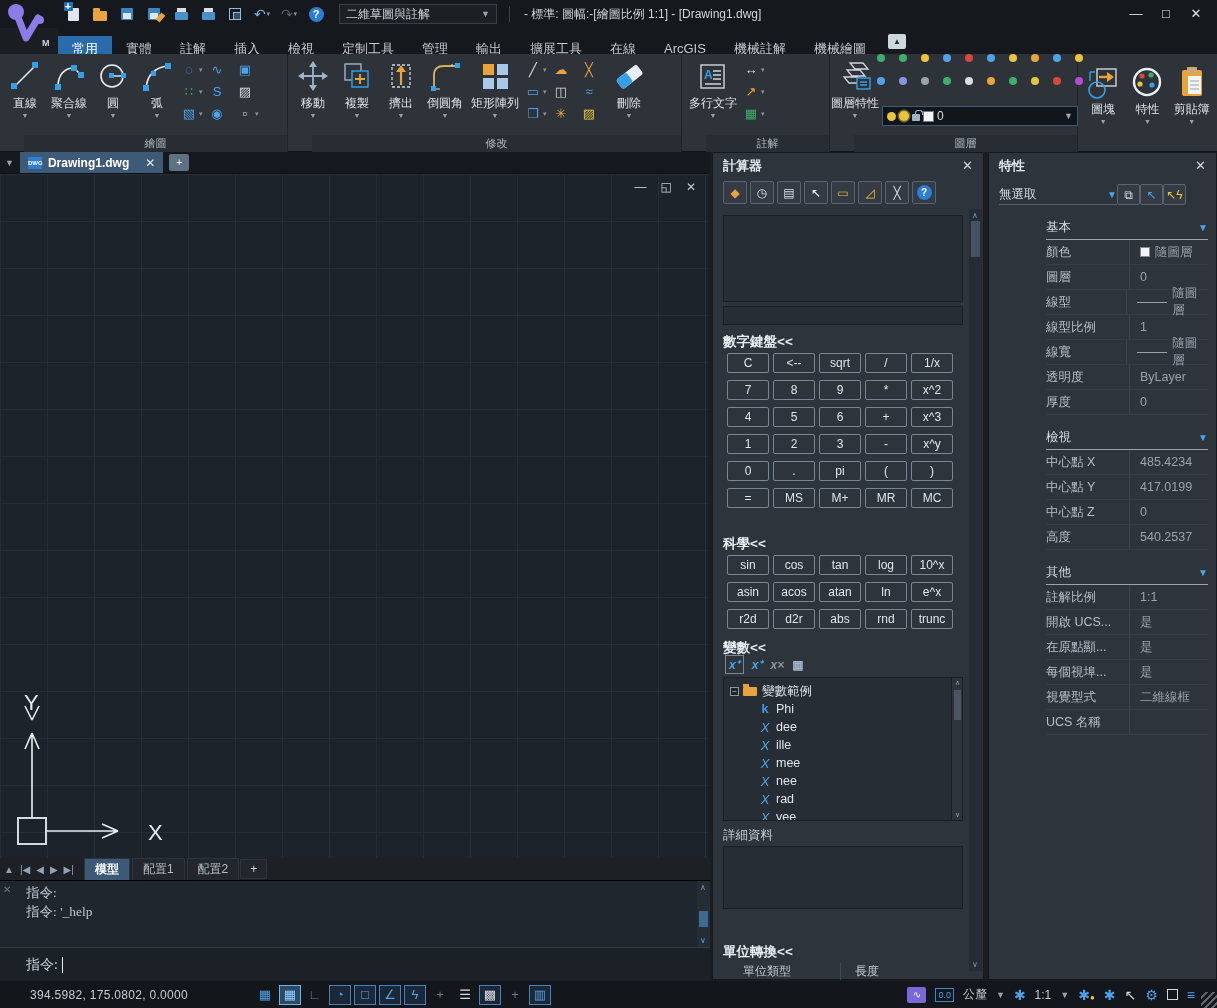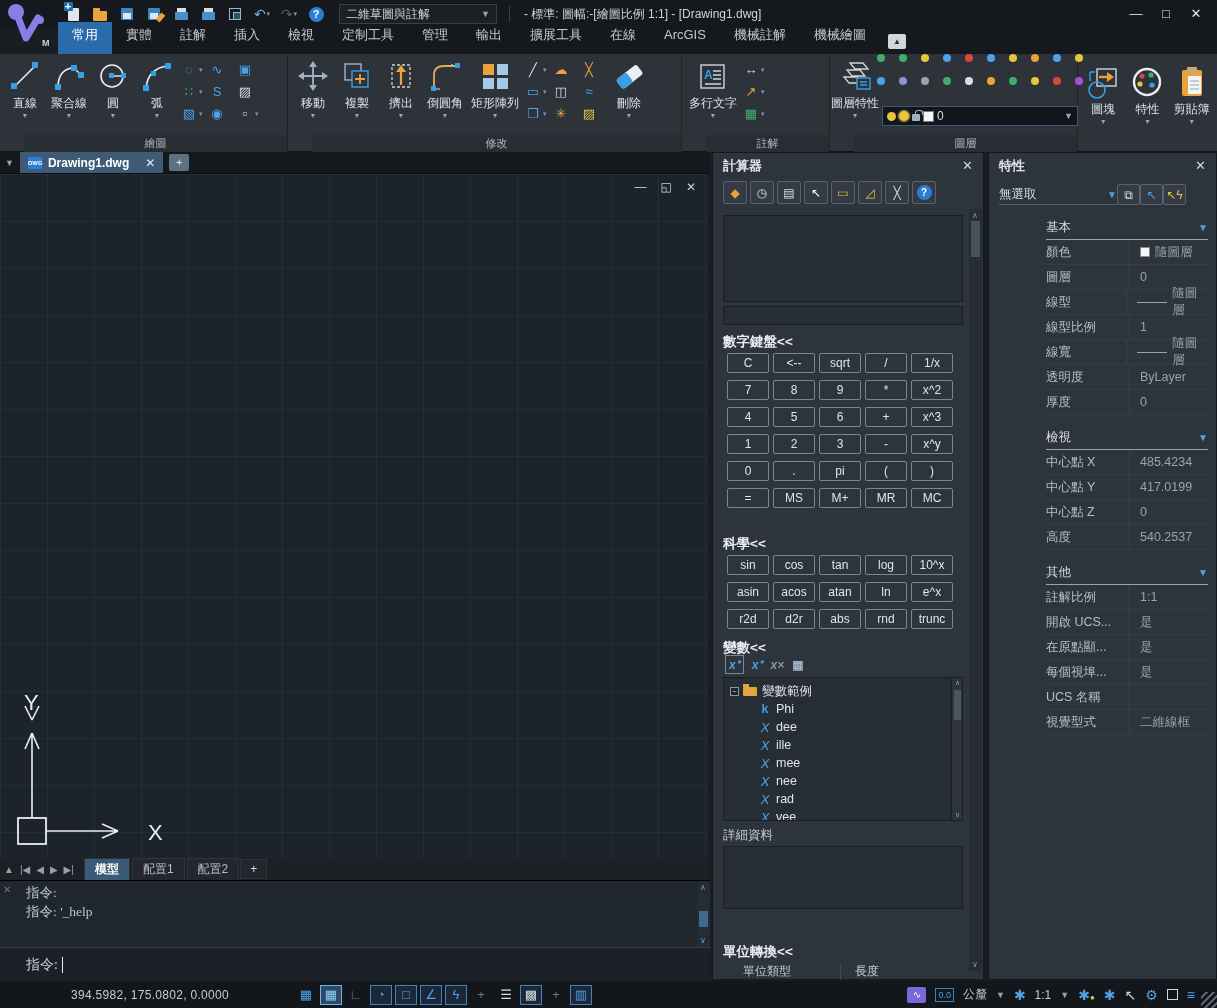--- a/index.html
+++ b/index.html
@@ -27,21 +27,21 @@
   .mi-help{width:15px;height:15px;border-radius:50%;background:#2a7fd4;color:#fff;font-size:11px;font-weight:bold;text-align:center;line-height:15px;}
   .dd-sm{font-size:7px;color:#8b95a0;margin-left:1px;}
   #ws-select{margin-left:14px;width:158px;height:20px;background:#1c2025;border:1px solid #3a4048;display:flex;align-items:center;font-size:12px;color:#cfd5db;padding:0 6px;}
   #ws-select .lbl{flex:1;white-space:nowrap;overflow:hidden;}
   #title-sep{width:1px;height:16px;background:#3a4048;margin-left:12px;}
   #win-title{margin-left:14px;font-size:12px;color:#cfd5da;white-space:nowrap;}
   #win-ctrls{position:absolute;right:6px;top:0;display:flex;height:28px;}
   .wc{width:30px;text-align:center;line-height:28px;font-size:13px;color:#dfe5ea;}
   
   #tabrow{position:absolute;left:58px;top:28px;right:0;height:26px;background:#15181d;display:flex;align-items:flex-end;}
-  .rtab{padding:0 14px;height:32px;line-height:26px;font-size:13px;color:#c3cad1;}
+  .rtab{padding:0 14px;height:18px;line-height:26px;font-size:13px;color:#c3cad1;}
   .rtab.active{background:#2a6cab;color:#fff;}
   #tab-collapse{width:18px;height:15px;background:#cfd6dc;border-radius:2px;margin:0 0 5px 8px;font-size:8px;color:#2a2f35;text-align:center;line-height:15px;}
   
   #ribbon{position:absolute;left:0;top:54px;width:100%;height:98px;background:#2e333a;display:flex;border-bottom:1px solid #111418;}
   .panel{position:relative;height:98px;border-right:1px solid #202429;display:flex;flex-direction:column;}
   .panel-body{flex:1;display:flex;align-items:flex-start;padding:3px 4px 0 4px;gap:2px;}
   .panel-label{height:17px;background:#282d34;color:#aeb6bf;font-size:11px;text-align:center;line-height:16px;margin-left:24px;}
   .bigbtn{display:flex;flex-direction:column;align-items:center;padding:1px 3px;min-width:42px;}
   .bigbtn svg{width:36px;height:36px;}
   .bigbtn .blabel{font-size:12px;color:#dbe2e8;white-space:nowrap;margin-top:1px;}
@@ -84,21 +84,21 @@
   #cmdhist{position:absolute;left:0;top:880px;width:710px;height:67px;background:#20262d;border-top:1px solid #000;font-size:13.5px;color:#b9c5cf;}
   #cmdhist .lines{padding:2px 0 0 26px;line-height:19px;font-family:"Liberation Serif",serif;}
   #cmd-close{position:absolute;left:3px;top:3px;color:#6d7883;font-size:10px;}
   #cmd-scroll{position:absolute;right:0;top:0;width:13px;height:100%;background:#262c33;font-size:8px;color:#7e98ad;text-align:center;}
   #cmd-scroll .thumb{position:absolute;left:2px;bottom:20px;width:9px;height:16px;background:#3f6a8f;}
   #cmd-scroll .up{position:absolute;top:2px;left:3px;} #cmd-scroll .dn{position:absolute;bottom:2px;left:3px;color:#4da3e8;}
   #cmdline{position:absolute;left:0;top:947px;width:710px;height:34px;background:#1b2127;border-top:1px solid #343c44;display:flex;align-items:center;font-size:14px;color:#c5d0da;font-family:"Liberation Serif",serif;}
   #cmdline .prompt{margin-left:26px;}
   #caret{display:inline-block;width:1px;height:16px;background:#e8eef3;margin-left:4px;}
   
-  #statusbar{position:absolute;left:0;top:981px;width:100%;height:27px;background:#13161a;display:flex;align-items:center;font-size:12px;padding-left:41px;}
+  #statusbar{position:absolute;left:0;top:981px;width:100%;height:27px;background:#13161a;display:flex;align-items:center;font-size:12px;}
   #coords{margin-left:30px;color:#c6cdd4;letter-spacing:.3px;}
   #st-center{display:flex;gap:3px;margin-left:66px;}
   .stico{min-width:22px;height:20px;display:flex;align-items:center;justify-content:center;font-size:13px;color:#4da3e8;}
   .stico.boxed{border:1px solid #3d85c0;background:#1c2737;}
   .stico.active{background:#2a4a66;border:1px solid #6db2e8;color:#8fd0ff;}
   .stico.dim{color:#707a84;}
   .stico.lite{color:#d8dee4;}
   #st-right{margin-left:auto;display:flex;align-items:center;gap:9px;margin-right:22px;}
   #st-right .chip{width:19px;height:16px;background:#7b68d8;border-radius:2px;color:#fff;font-size:10px;text-align:center;line-height:15px;}
   #st-right .unitbox{border:1px solid #3d85c0;color:#4da3e8;font-size:9px;padding:1px 2px;}
@@ -871,28 +871,28 @@
               <span>是</span>
             </span>
           </div>
           <div class="prow">
             <span class="pl">每個視埠...</span>
             <span class="pv">
               <span>是</span>
             </span>
           </div>
           <div class="prow">
+            <span class="pl">視覺型式</span>
+            <span class="pv">
+              <span>二維線框</span>
+            </span>
+          </div>
+          <div class="prow">
             <span class="pl">UCS 名稱</span>
             <span class="pv">
               <span></span>
             </span>
           </div>
-          <div class="prow">
-            <span class="pl">視覺型式</span>
-            <span class="pv">
-              <span>二維線框</span>
-            </span>
-          </div>
         </div>
       </div>
   </div>
 
 </div>
 
 </body></html>

